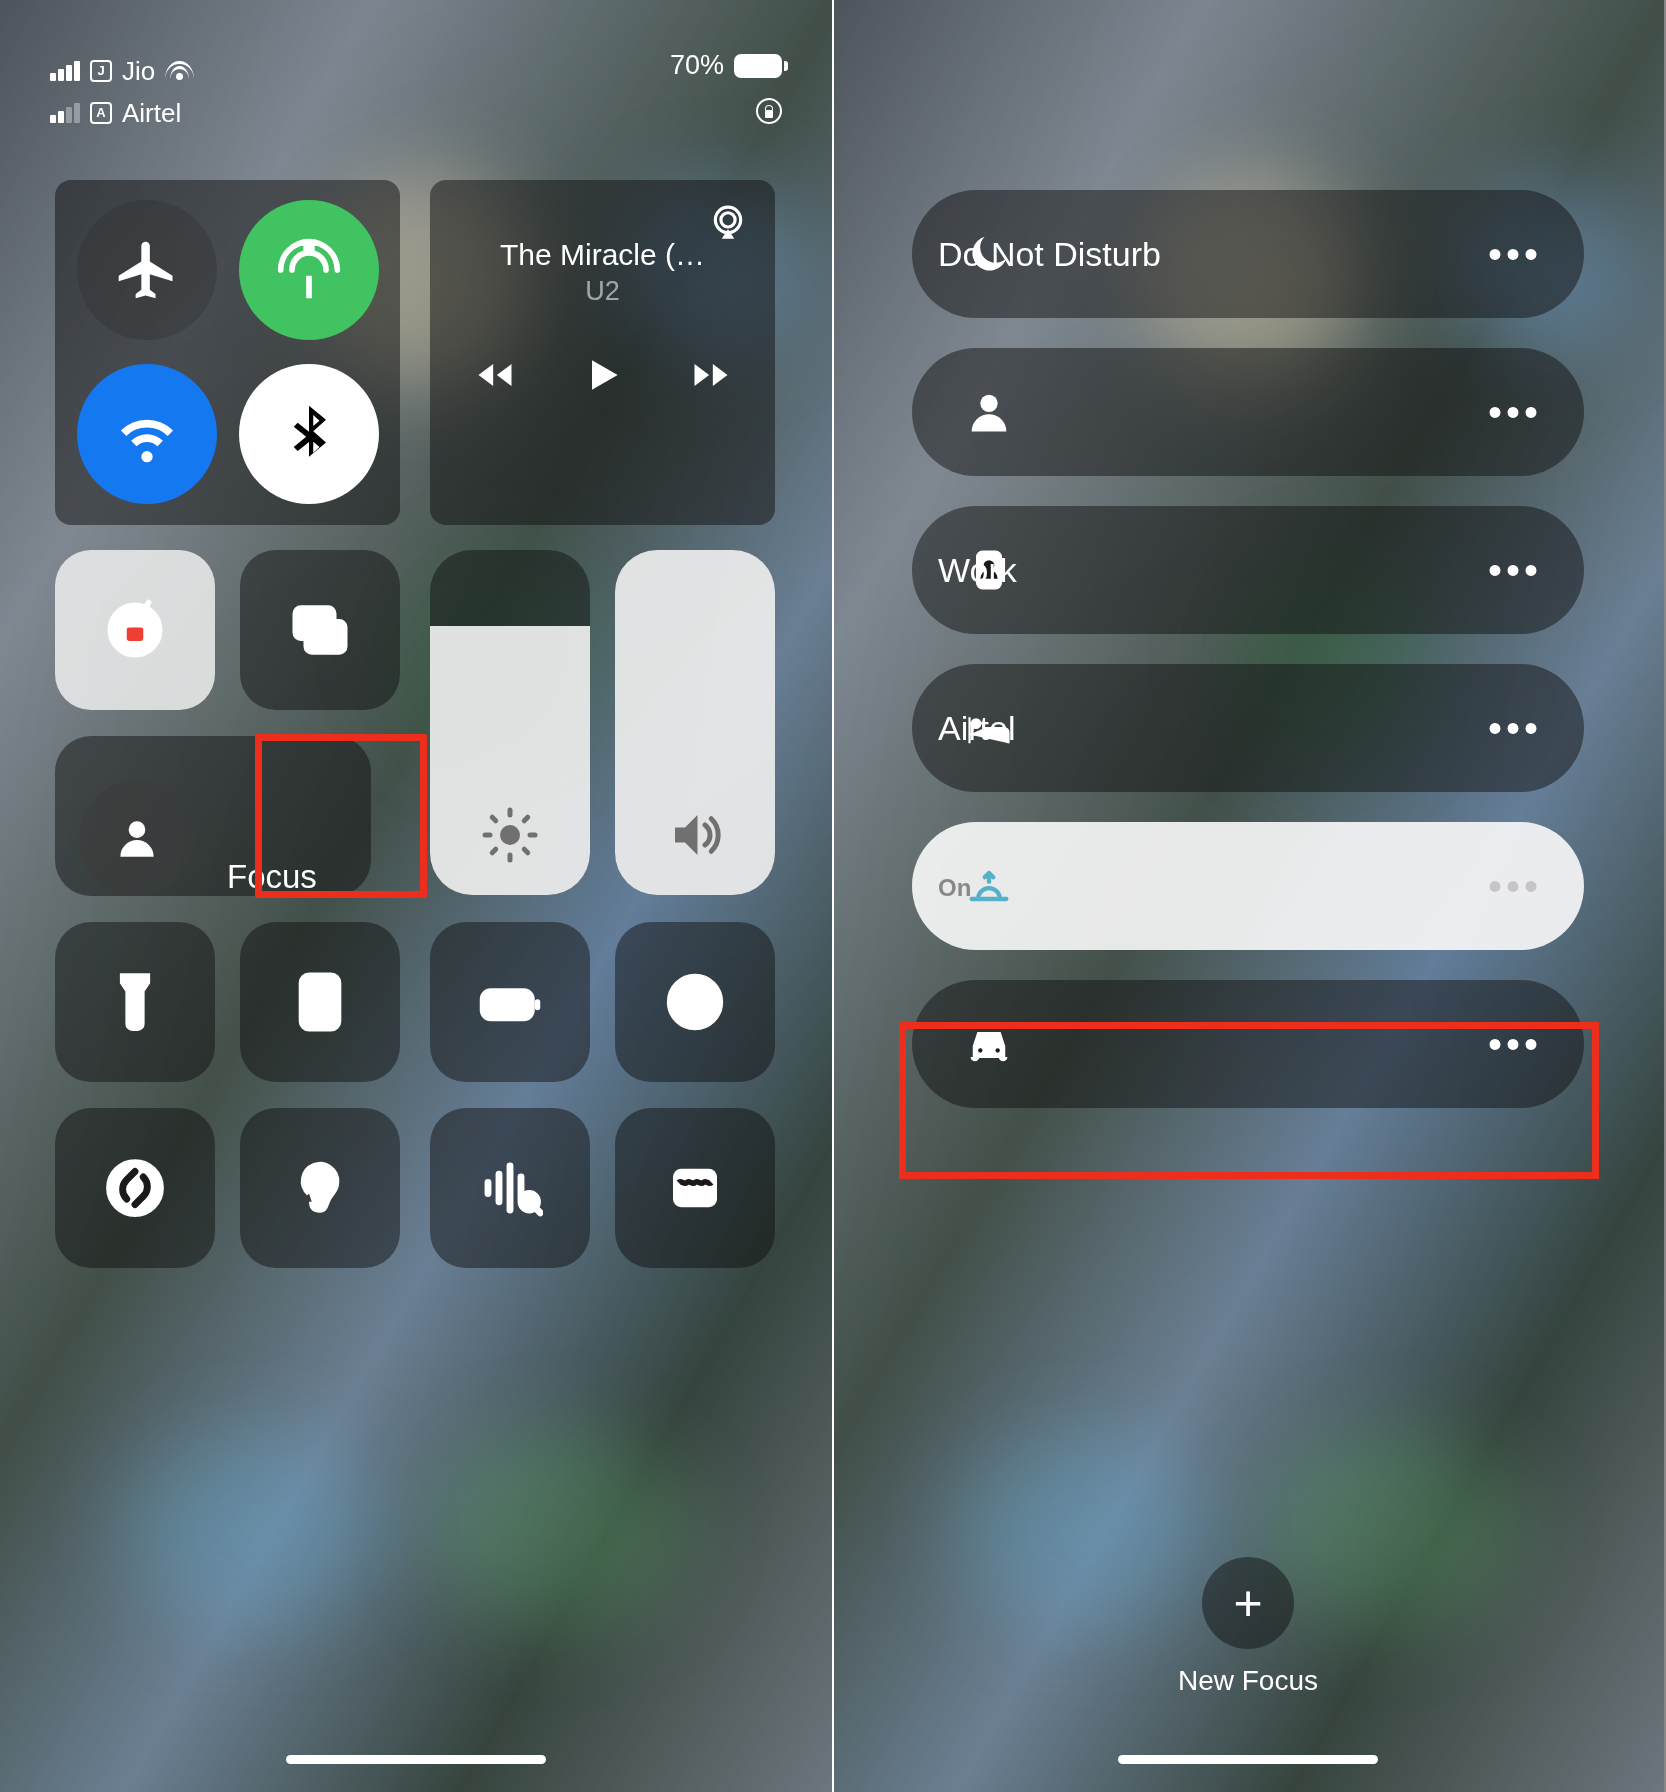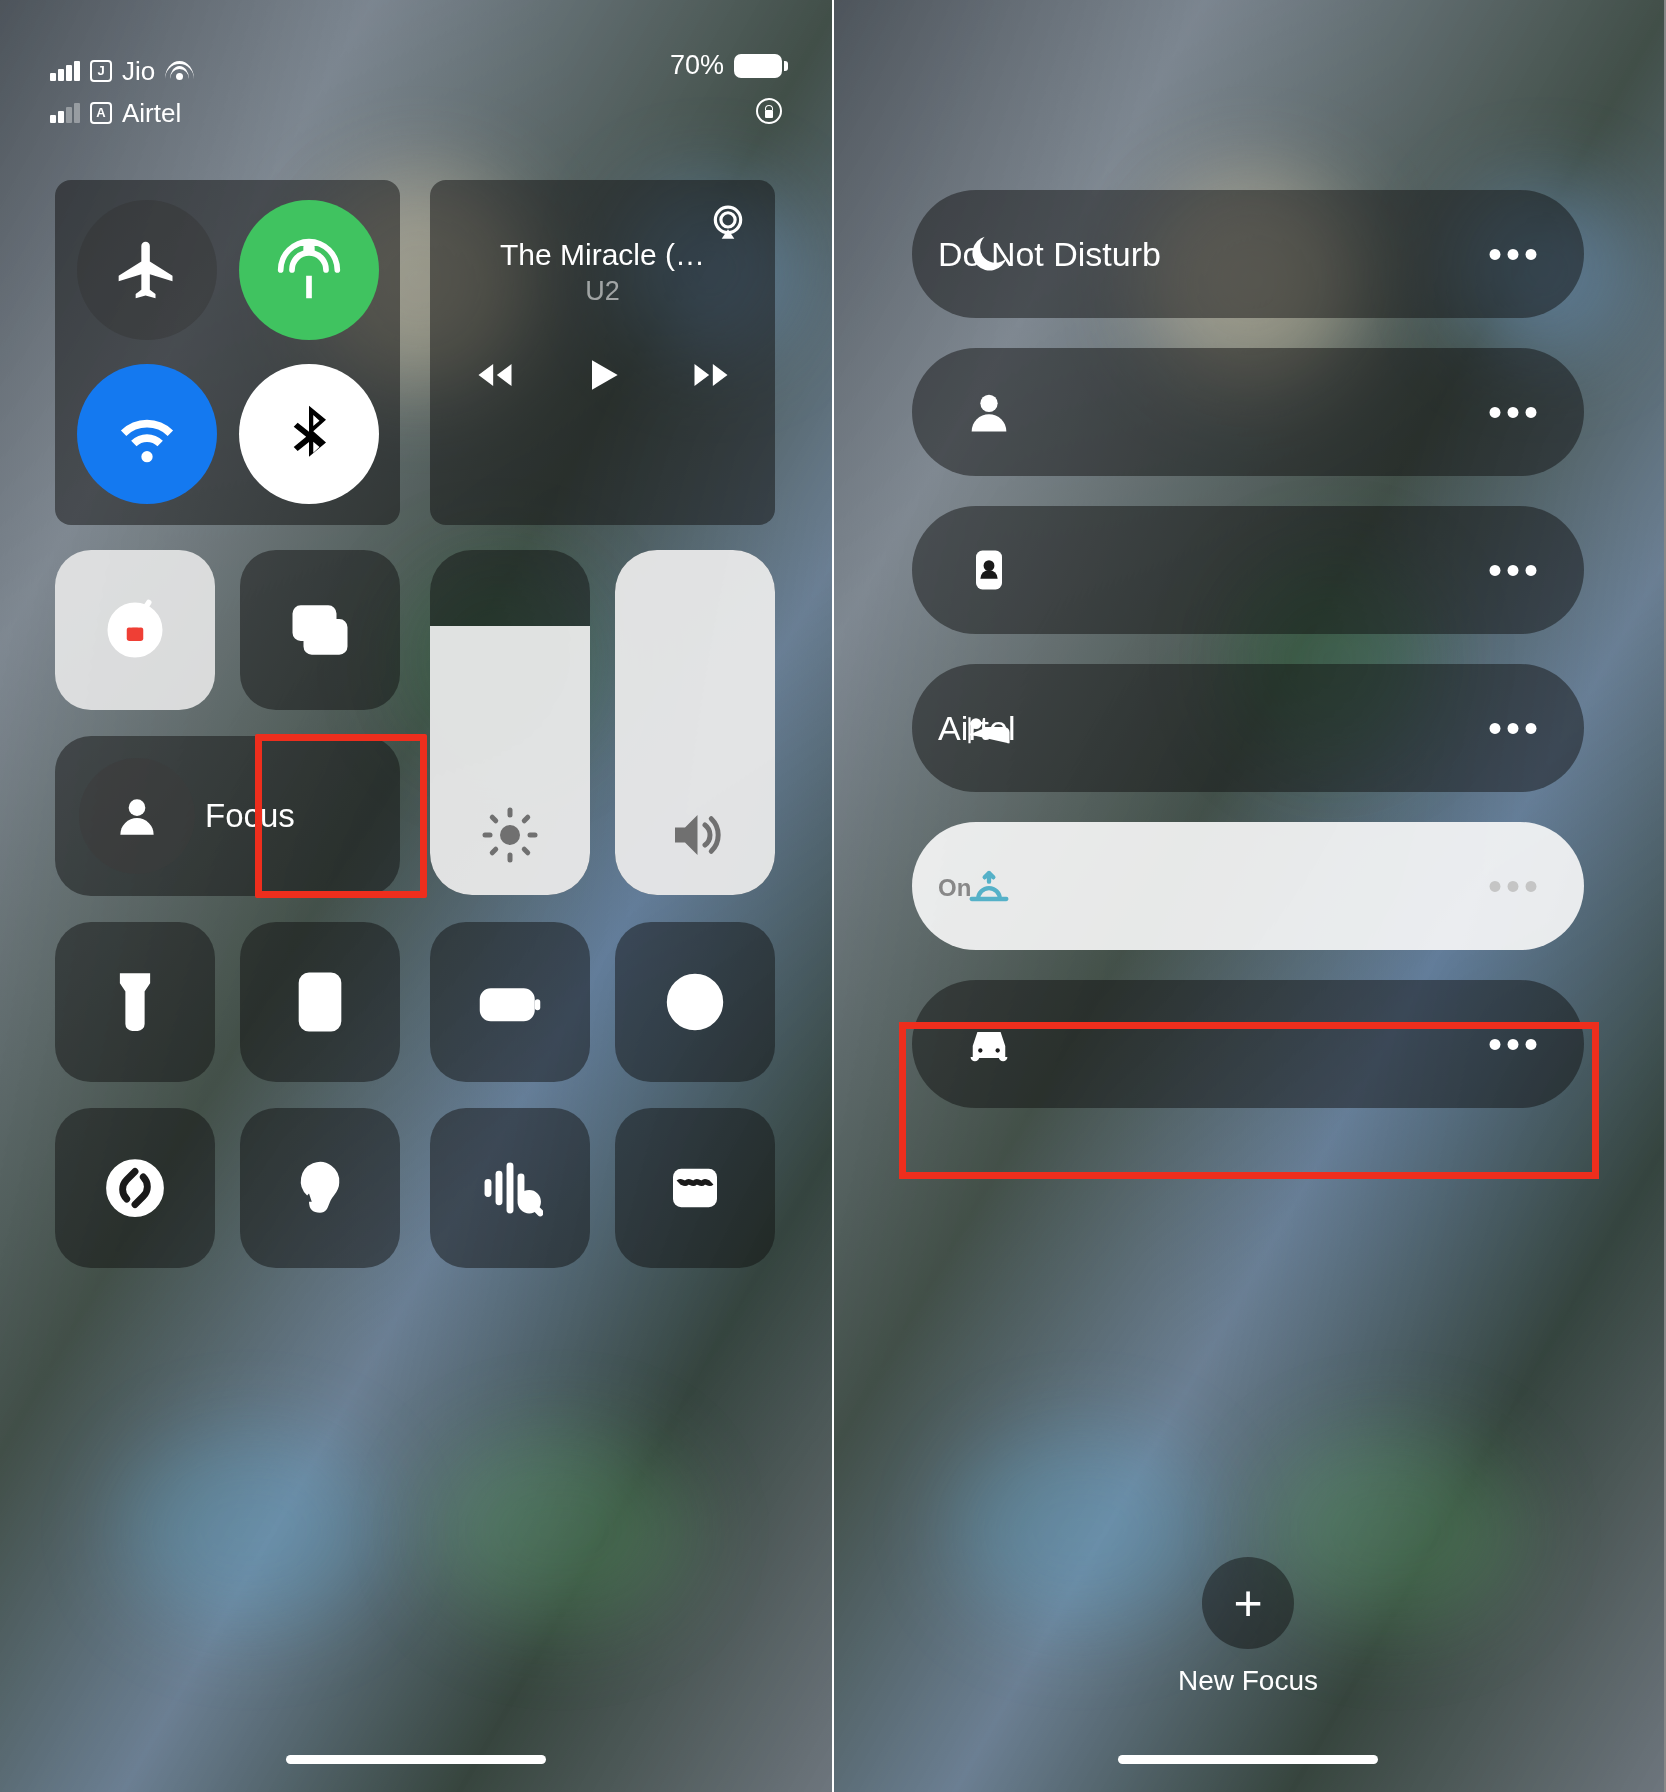--- a/index.html
+++ b/index.html
@@ -115,23 +115,23 @@
   border-radius:36px;
   width:160px; height:160px; position:absolute;
   display:flex; align-items:center; justify-content:center;
 }
 .tile svg { width:66px; height:66px; fill:#fff; stroke:#fff; }
 .tile-white { background: rgba(235,235,235,0.88); }
 
 .focus-tile {
   background: rgba(15,15,15,0.48);
   border-radius:36px;
-  width:345px; height:160px; position:absolute;
+  width:316px; height:160px; position:absolute;
   top:556px; left:0;
-  display:flex; align-items:center; gap:10px;
+  display:flex; align-items:flex-end; gap:32px;
 }
 .focus-circle {
   width:116px; height:116px; border-radius:50%; background:rgba(60,60,60,0.55); margin-left:24px;
   display:flex; align-items:center; justify-content:center;
 }
 .focus-circle svg { width:50px; height:50px; fill:#fff; }
 .focus-label { color:#fff; font-size:33px; }
 .focus-highlight { position:absolute; border:7px solid #ff2a17; border-radius:2px; }
 .fh1 { top:554px; left:200px; width:172px; height:164px; }
 
@@ -417,20 +417,21 @@
     </div>
 
     <div class="focus-item">
       <div class="focus-icon">
           <svg viewBox="0 0 24 24">
             <rect x="6" y="3" width="12" height="18" rx="3"></rect>
             <circle cx="12" cy="10" r="2.5" fill="#1a1a1a"></circle>
             <path d="M8 16a4 4 0 0 1 8 0z" fill="#1a1a1a"></path>
           </svg>
         </div>
+      <div class="focus-text">Work</div>
       <div class="focus-more">•••</div>
     </div>
 
     <div class="focus-item">
       <div class="focus-icon">
           <svg viewBox="0 0 24 24">
             <path d="M3 7v12M3 15h18v4M6 12a2 2 0 1 1 0-4 2 2 0 0 1 0 4zM10 12h9a2 2 0 0 1 2 2v1H3" fill="#fff" stroke="#fff" stroke-width="1"></path>
           </svg>
         </div>
       <div class="focus-text">Airtel</div>

